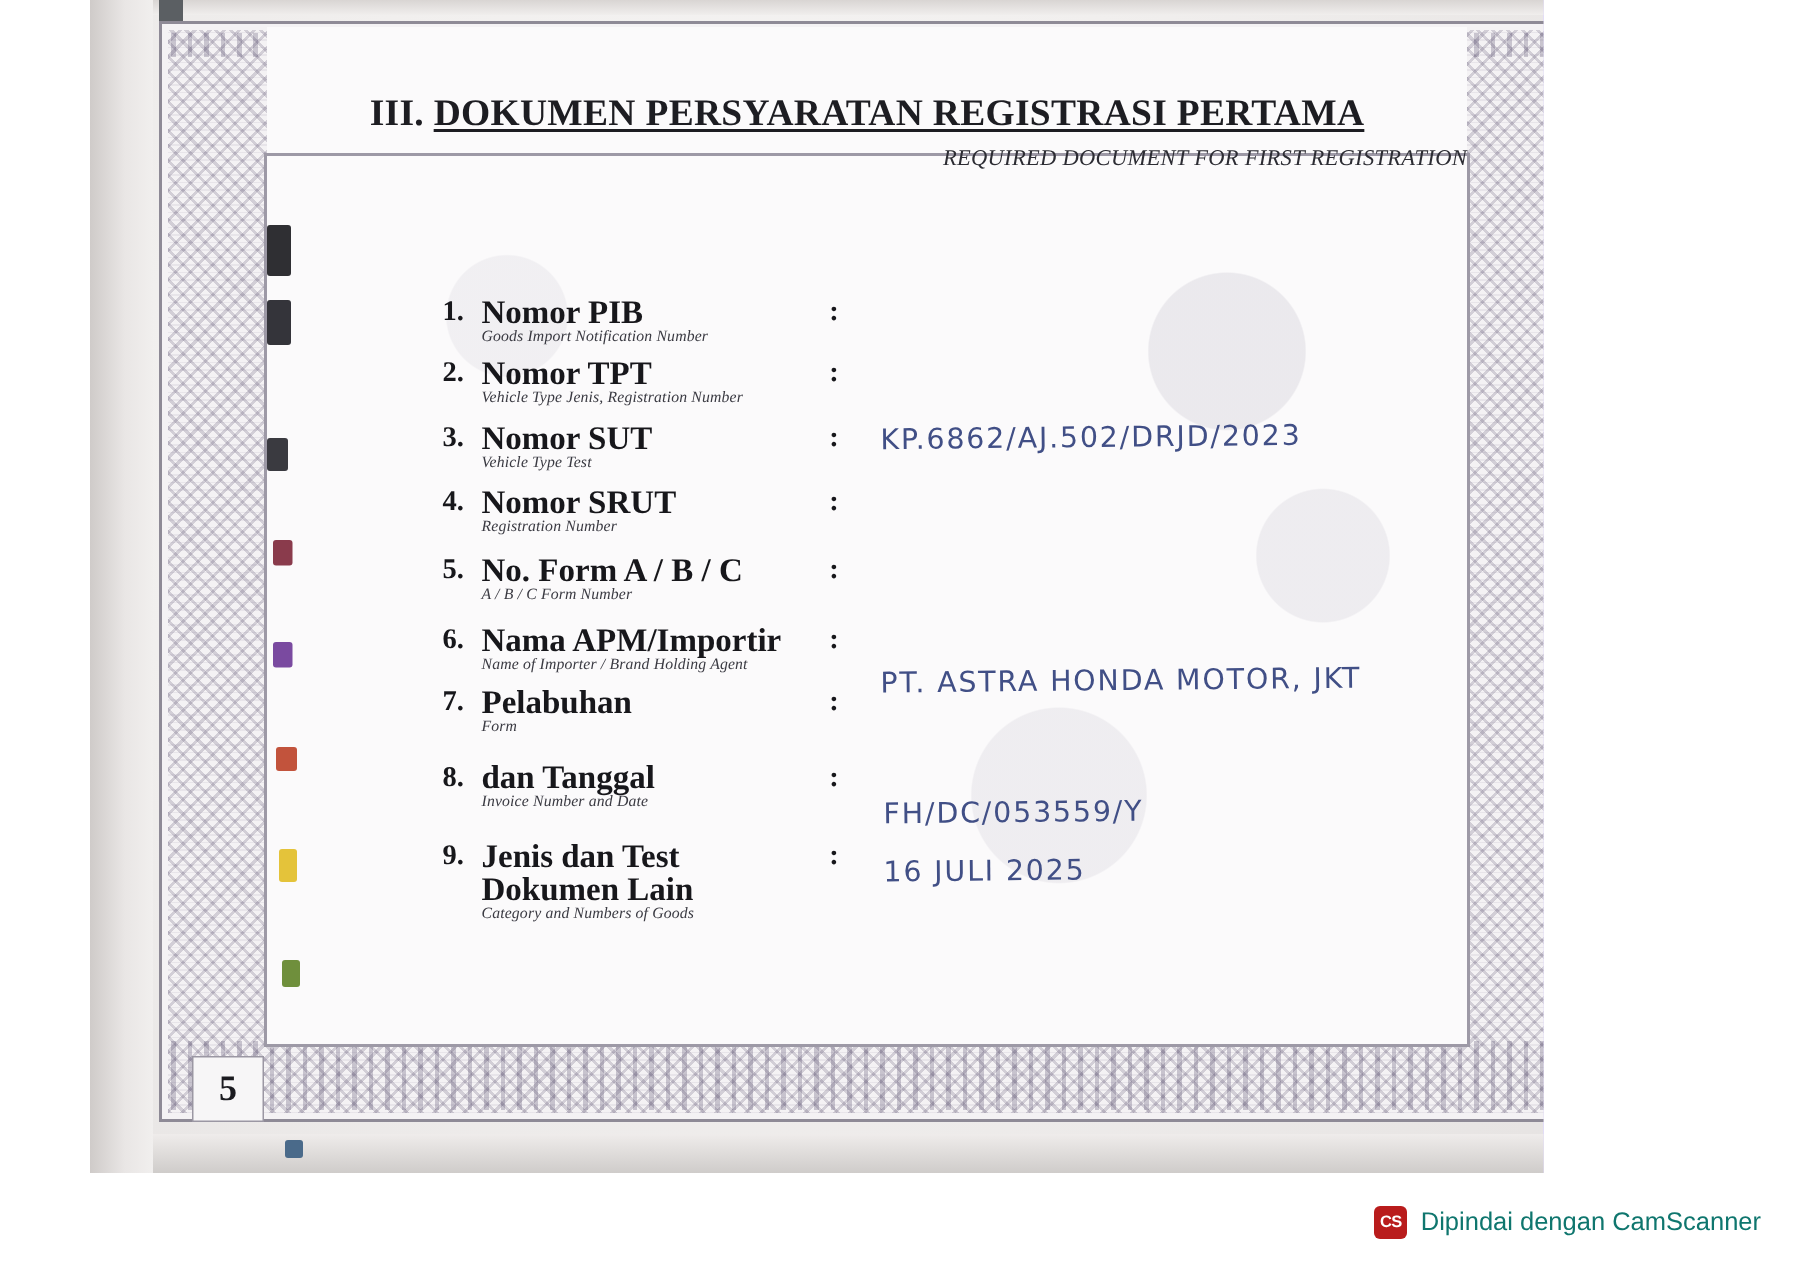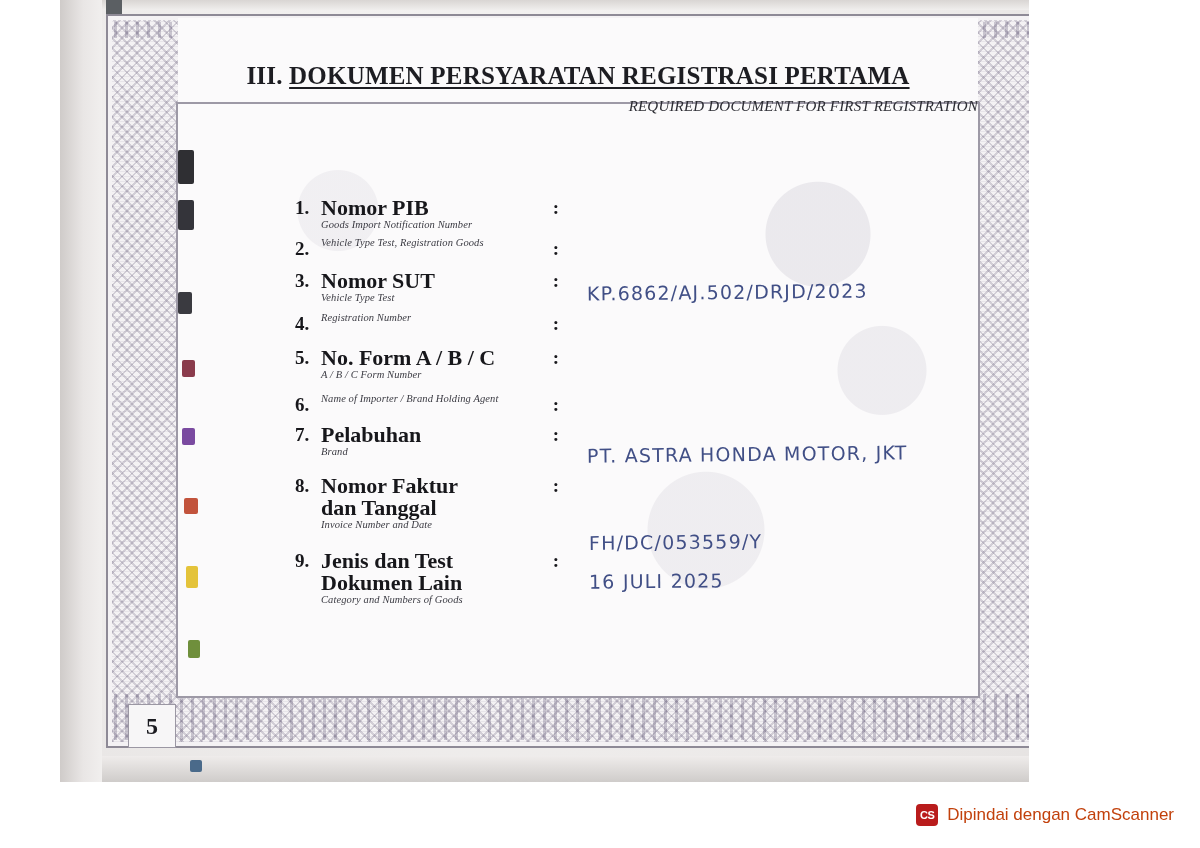--- a/index.html
+++ b/index.html
@@ -261,21 +261,21 @@
     color: #ffffff;
     font-size: 11px;
     font-weight: bold;
     display: flex;
     align-items: center;
     justify-content: center;
     letter-spacing: -0.5px;
   }
   .cam-text {
     font-size: 17px;
-    color: #c2410c;
+    color: #0f766e;
   }
 
   
   .top-nub {
     position: absolute;
     left: 46px;
     top: 0px;
     width: 16px;
     height: 14px;
     background: #5b5f63;
@@ -316,78 +316,80 @@
         <div class="f-label">Nomor PIB</div>
         <div class="f-sub">Goods Import Notification Number</div>
       </div>
       <div class="f-colon">:</div>
       <div class="f-value"></div>
     </div>
 
     <div class="field-row" style="margin-bottom:8px;">
       <div class="f-num">2.</div>
       <div class="f-labels">
-        <div class="f-sub">Vehicle Type Test, Registration Goods</div>
+        <div class="f-label">Nomor TPT</div>
+        <div class="f-sub">Vehicle Type Jenis, Registration Number</div>
       </div>
       <div class="f-colon">:</div>
       <div class="f-value"></div>
     </div>
 
     <div class="field-row" style="margin-bottom:8px;">
       <div class="f-num">3.</div>
       <div class="f-labels">
         <div class="f-label">Nomor SUT</div>
         <div class="f-sub">Vehicle Type Test</div>
       </div>
       <div class="f-colon">:</div>
       <div class="f-value"></div>
     </div>
 
     <div class="field-row" style="margin-bottom:10px;">
       <div class="f-num">4.</div>
       <div class="f-labels">
+        <div class="f-label">Nomor SRUT</div>
         <div class="f-sub">Registration Number</div>
       </div>
       <div class="f-colon">:</div>
       <div class="f-value"></div>
     </div>
 
     <div class="field-row" style="margin-bottom:12px;">
       <div class="f-num">5.</div>
       <div class="f-labels">
         <div class="f-label">No. Form A / B / C</div>
         <div class="f-sub">A / B / C Form Number</div>
       </div>
       <div class="f-colon">:</div>
       <div class="f-value"></div>
     </div>
 
     <div class="field-row" style="margin-bottom:6px;">
       <div class="f-num">6.</div>
       <div class="f-labels">
+        <div class="f-label">Nama APM/Importir</div>
         <div class="f-sub">Name of Importer / Brand Holding Agent</div>
       </div>
       <div class="f-colon">:</div>
       <div class="f-value"></div>
     </div>
 
     <div class="field-row" style="margin-bottom:16px;">
       <div class="f-num">7.</div>
       <div class="f-labels">
         <div class="f-label">Pelabuhan</div>
-        <div class="f-sub">Brand</div>
+        <div class="f-sub">Form</div>
       </div>
       <div class="f-colon">:</div>
       <div class="f-value"></div>
     </div>
 
     <div class="field-row" style="margin-bottom:18px;">
       <div class="f-num">8.</div>
       <div class="f-labels">
-        <div class="f-label">Nomor Faktur</div>
         <div class="f-label second-line">dan Tanggal</div>
         <div class="f-sub">Invoice Number and Date</div>
       </div>
       <div class="f-colon">:</div>
       <div class="f-value"></div>
     </div>
 
     <div class="field-row">
       <div class="f-num">9.</div>
       <div class="f-labels">

